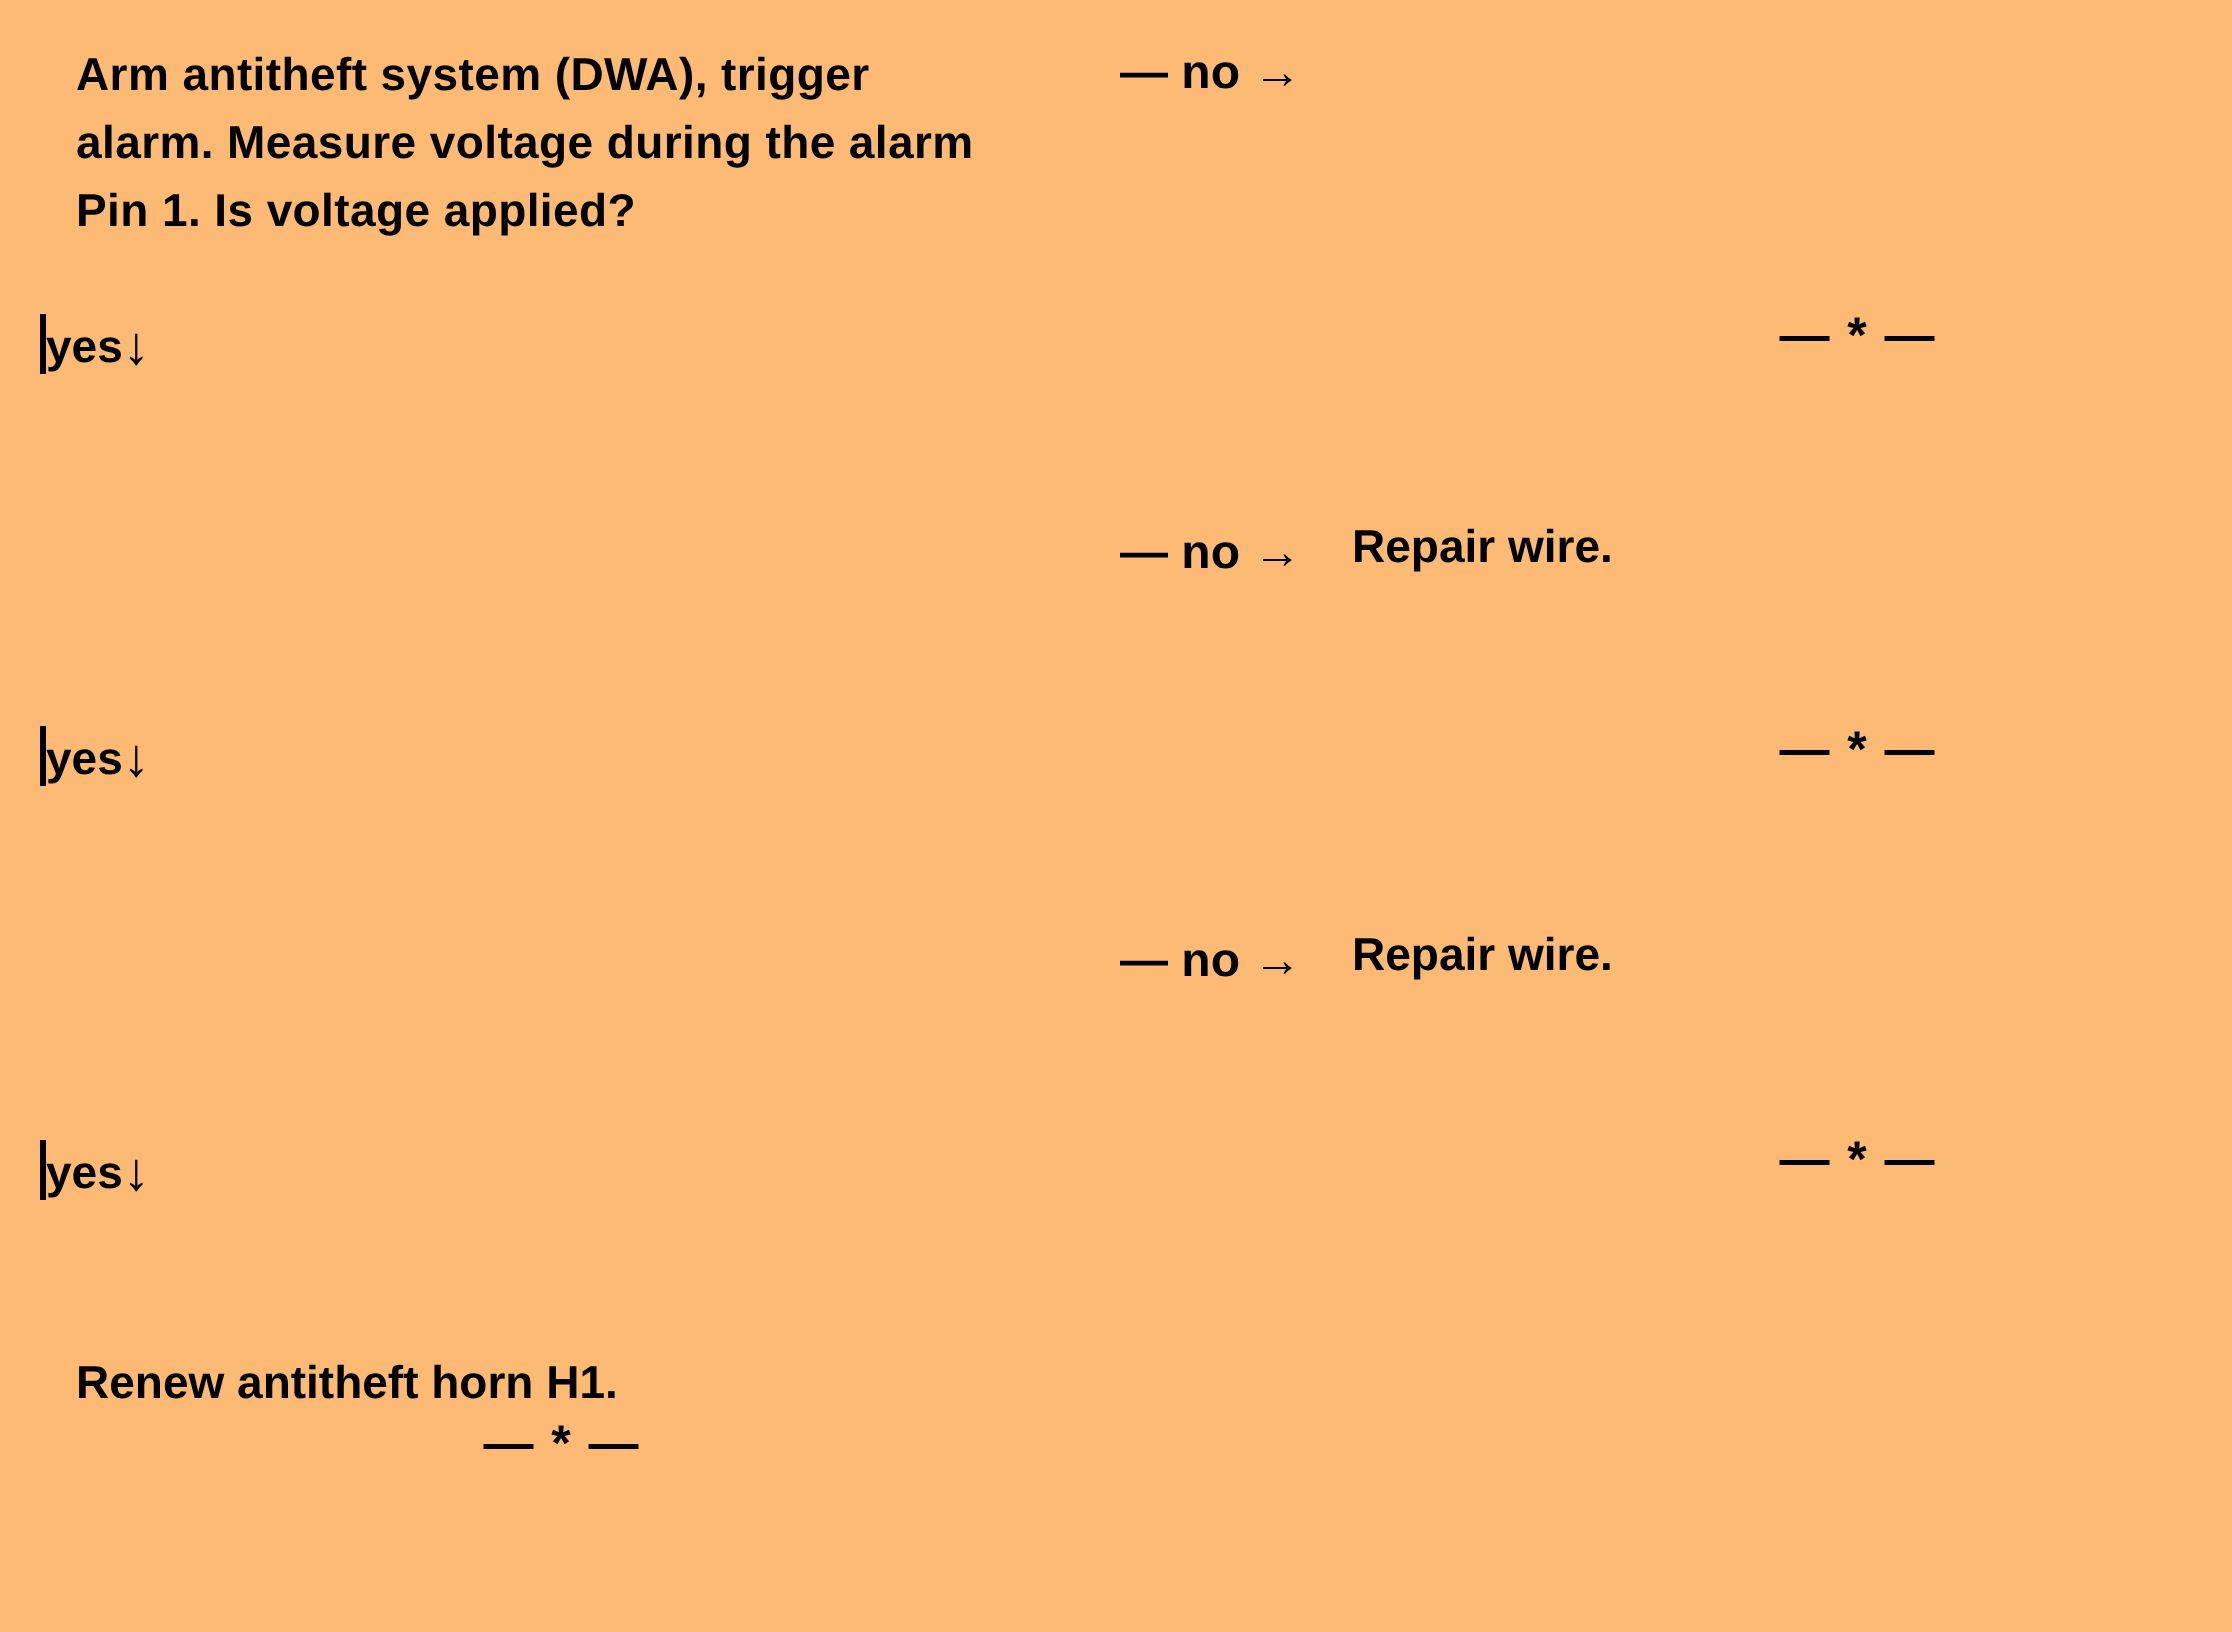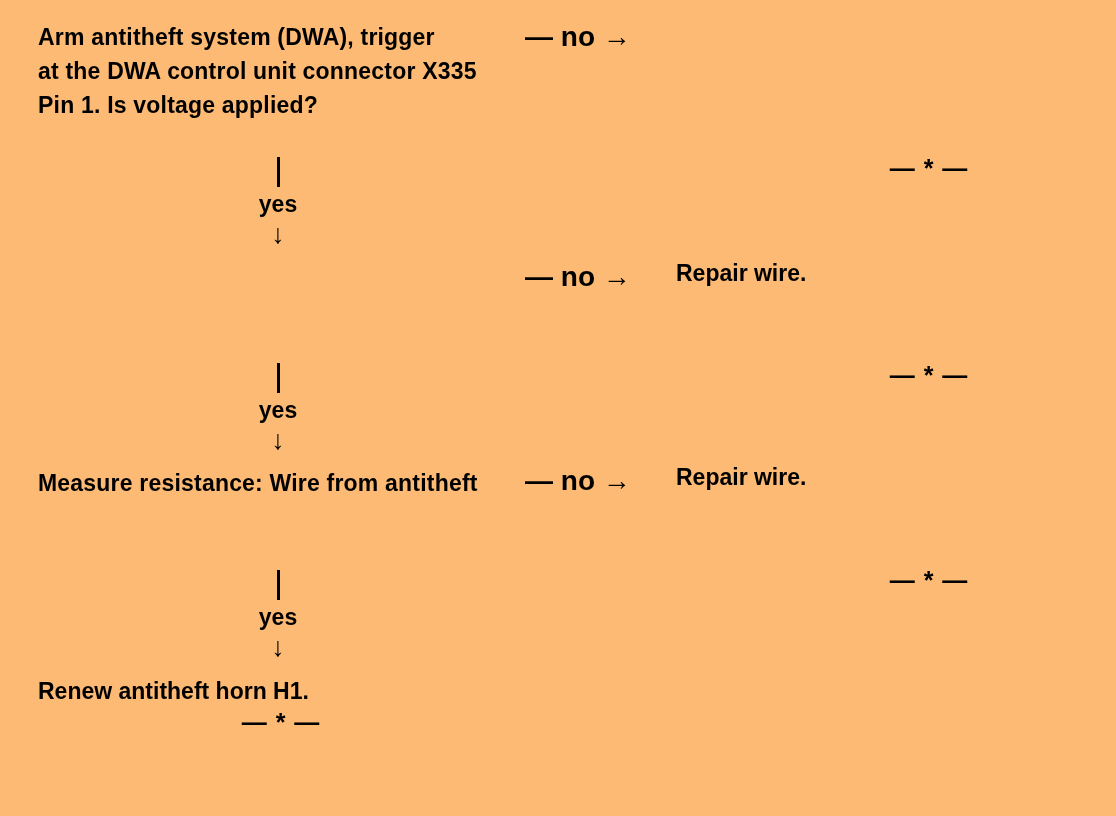--- a/index.html
+++ b/index.html
@@ -19,23 +19,23 @@
     font-size: 23px;
     line-height: 34px;
     letter-spacing: 0.2px;
     white-space: nowrap;
   }
   #q1 { top: 20px; }
   #q2 { top: 259px; }
   #q3 { top: 466px; }
   .no-conn {
     position: absolute;
-    left: 525px;
+    left: 560px;
     font-weight: 700;
-    font-size: 28px;
+    font-size: 24px;
     line-height: 30px;
     white-space: pre;
   }
   #no1 { top: 22px; }
   #no2 { top: 262px; }
   #no3 { top: 466px; }
   .result {
     position: absolute;
     left: 676px;
     font-weight: 700;
@@ -55,24 +55,24 @@
     line-height: 28px;
     letter-spacing: 1px;
     white-space: pre;
   }
   #s1 { left: 879px; top: 154px; }
   #s2 { left: 879px; top: 361px; }
   #s3 { left: 879px; top: 566px; }
   #s4 { left: 231px; top: 708px; }
   .yes-conn {
     position: absolute;
-    left: 38px;
+    left: 20px;
     width: 480px;
     display: flex;
-    flex-direction: column;
+    flex-direction: row;
     align-items: center;
     text-align: center;
   }
   #c1 { top: 157px; }
   #c2 { top: 363px; }
   #c3 { top: 570px; }
   .vline {
     width: 3px;
     height: 30px;
     background: #000000;
@@ -99,42 +99,41 @@
     text-align: right;
   }
 </style>
 </head>
 <body>
 
 <div id="page">
 
   <div class="q" id="q1">
     <div>Arm antitheft system (DWA), trigger</div>
-    <div>at the DWA control unit connector X335</div>
+    <div>alarm. Measure voltage during the alarm</div>
     <div>Pin 1. Is voltage applied?</div>
   </div>
   <div class="no-conn" id="no1">— no →</div>
   <div class="star" id="s1">— * —</div>
   <div class="yes-conn" id="c1">
     <div class="vline"></div>
     <div class="yes-label">yes</div>
     <div class="darrow">↓</div>
   </div>
 
   <div class="no-conn" id="no2">— no →</div>
   <div class="result" id="r2">Repair wire.</div>
   <div class="star" id="s2">— * —</div>
   <div class="yes-conn" id="c2">
     <div class="vline"></div>
     <div class="yes-label">yes</div>
     <div class="darrow">↓</div>
   </div>
 
   <div class="q" id="q3">
-    <div>Measure resistance: Wire from antitheft</div>
   </div>
   <div class="no-conn" id="no3">— no →</div>
   <div class="result" id="r3">Repair wire.</div>
   <div class="star" id="s3">— * —</div>
   <div class="yes-conn" id="c3">
     <div class="vline"></div>
     <div class="yes-label">yes</div>
     <div class="darrow">↓</div>
   </div>
 

